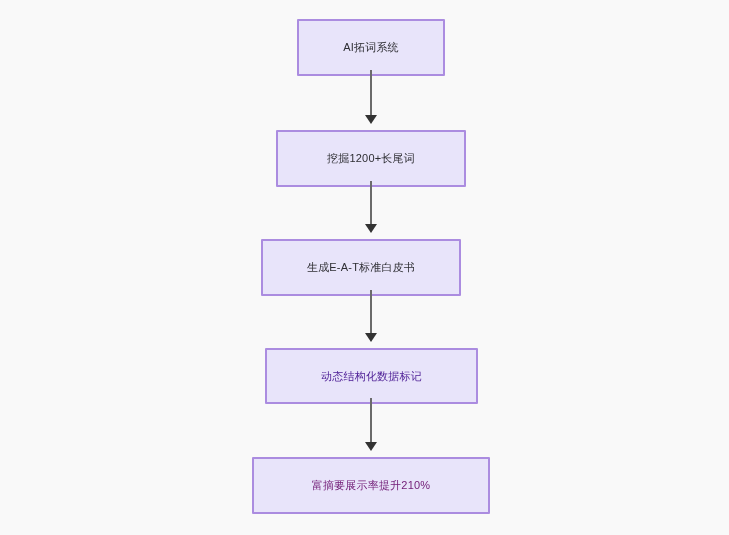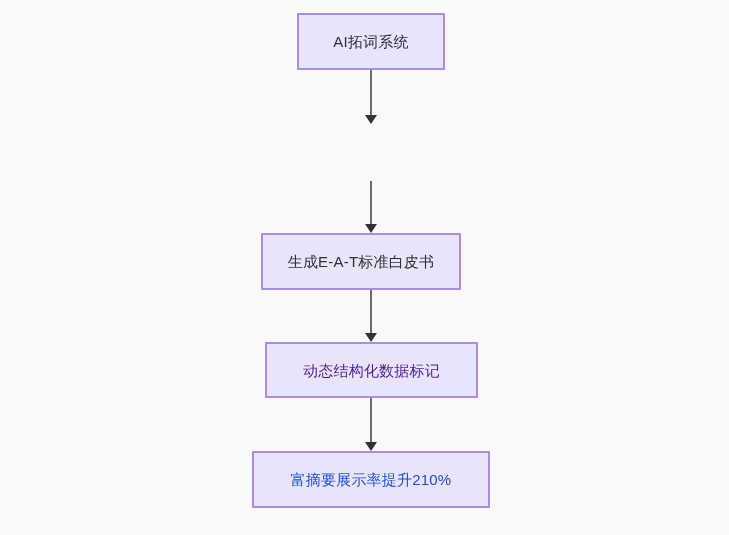--- a/index.html
+++ b/index.html
@@ -23,24 +23,25 @@
   .node {
     position: absolute;
     box-sizing: border-box;
     background: #e8e4fa;
     border: 2px solid #ab8ce0;
     border-radius: 1px;
     display: flex;
     align-items: center;
     justify-content: center;
     color: #2e2e33;
-    font-size: 15px;
+    font-size: 11px;
     line-height: 1;
     letter-spacing: 0.2px;
     white-space: nowrap;
+    margin-top: 6px;
   }
   .node-label {
     display: block;
     padding: 0 4px;
   }
   .edge {
     position: absolute;
     width: 0;
   }
   .edge-line {
@@ -69,20 +70,23 @@
 
   <div class="node" style="left: 297px; top: 13px; width: 148px; height: 57px; background: rgb(232, 228, 250); border-color: rgb(171, 140, 224); color: rgb(46, 46, 51);">
     <span class="node-label">AI拓词系统</span>
   </div>
 
   <div class="edge" style="left: 371px; top: 70px; height: 54px;">
     <div class="edge-line" style="height: 46px; background: rgb(107, 107, 107);"></div>
     <div class="edge-head" style="top: 45px; border-top-color: rgb(51, 51, 51);"></div>
   </div>
 
+  <div class="node" style="left: 276px; top: 124px; width: 190px; height: 57px; background: rgb(232, 228, 250); border-color: rgb(171, 140, 224); color: rgb(46, 46, 51);">
+    <span class="node-label">挖掘1200+长尾词</span>
+  </div>
 
   <div class="edge" style="left: 371px; top: 181px; height: 52px;">
     <div class="edge-line" style="height: 44px; background: rgb(107, 107, 107);"></div>
     <div class="edge-head" style="top: 43px; border-top-color: rgb(51, 51, 51);"></div>
   </div>
 
   <div class="node" style="left: 261px; top: 233px; width: 200px; height: 57px; background: rgb(232, 228, 250); border-color: rgb(171, 140, 224); color: rgb(46, 46, 51);">
     <span class="node-label">生成E-A-T标准白皮书</span>
   </div>
 
@@ -93,17 +97,17 @@
 
   <div class="node" style="left: 265px; top: 342px; width: 213px; height: 56px; background: rgb(232, 228, 250); border-color: rgb(171, 140, 224); color: #4c1d95;">
     <span class="node-label">动态结构化数据标记</span>
   </div>
 
   <div class="edge" style="left: 371px; top: 398px; height: 53px;">
     <div class="edge-line" style="height: 45px; background: rgb(107, 107, 107);"></div>
     <div class="edge-head" style="top: 44px; border-top-color: rgb(51, 51, 51);"></div>
   </div>
 
-  <div class="node" style="left: 252px; top: 451px; width: 238px; height: 57px; background: rgb(232, 228, 250); border-color: rgb(171, 140, 224); color: #1d4ed8; text-align: right;">
+  <div class="node" style="left: 252px; top: 451px; width: 238px; height: 57px; background: rgb(232, 228, 250); border-color: rgb(171, 140, 224); color: #701a75; text-align: right;">
     <span class="node-label">富摘要展示率提升210%</span>
   </div>
 
 </div>
 
 </body></html>

